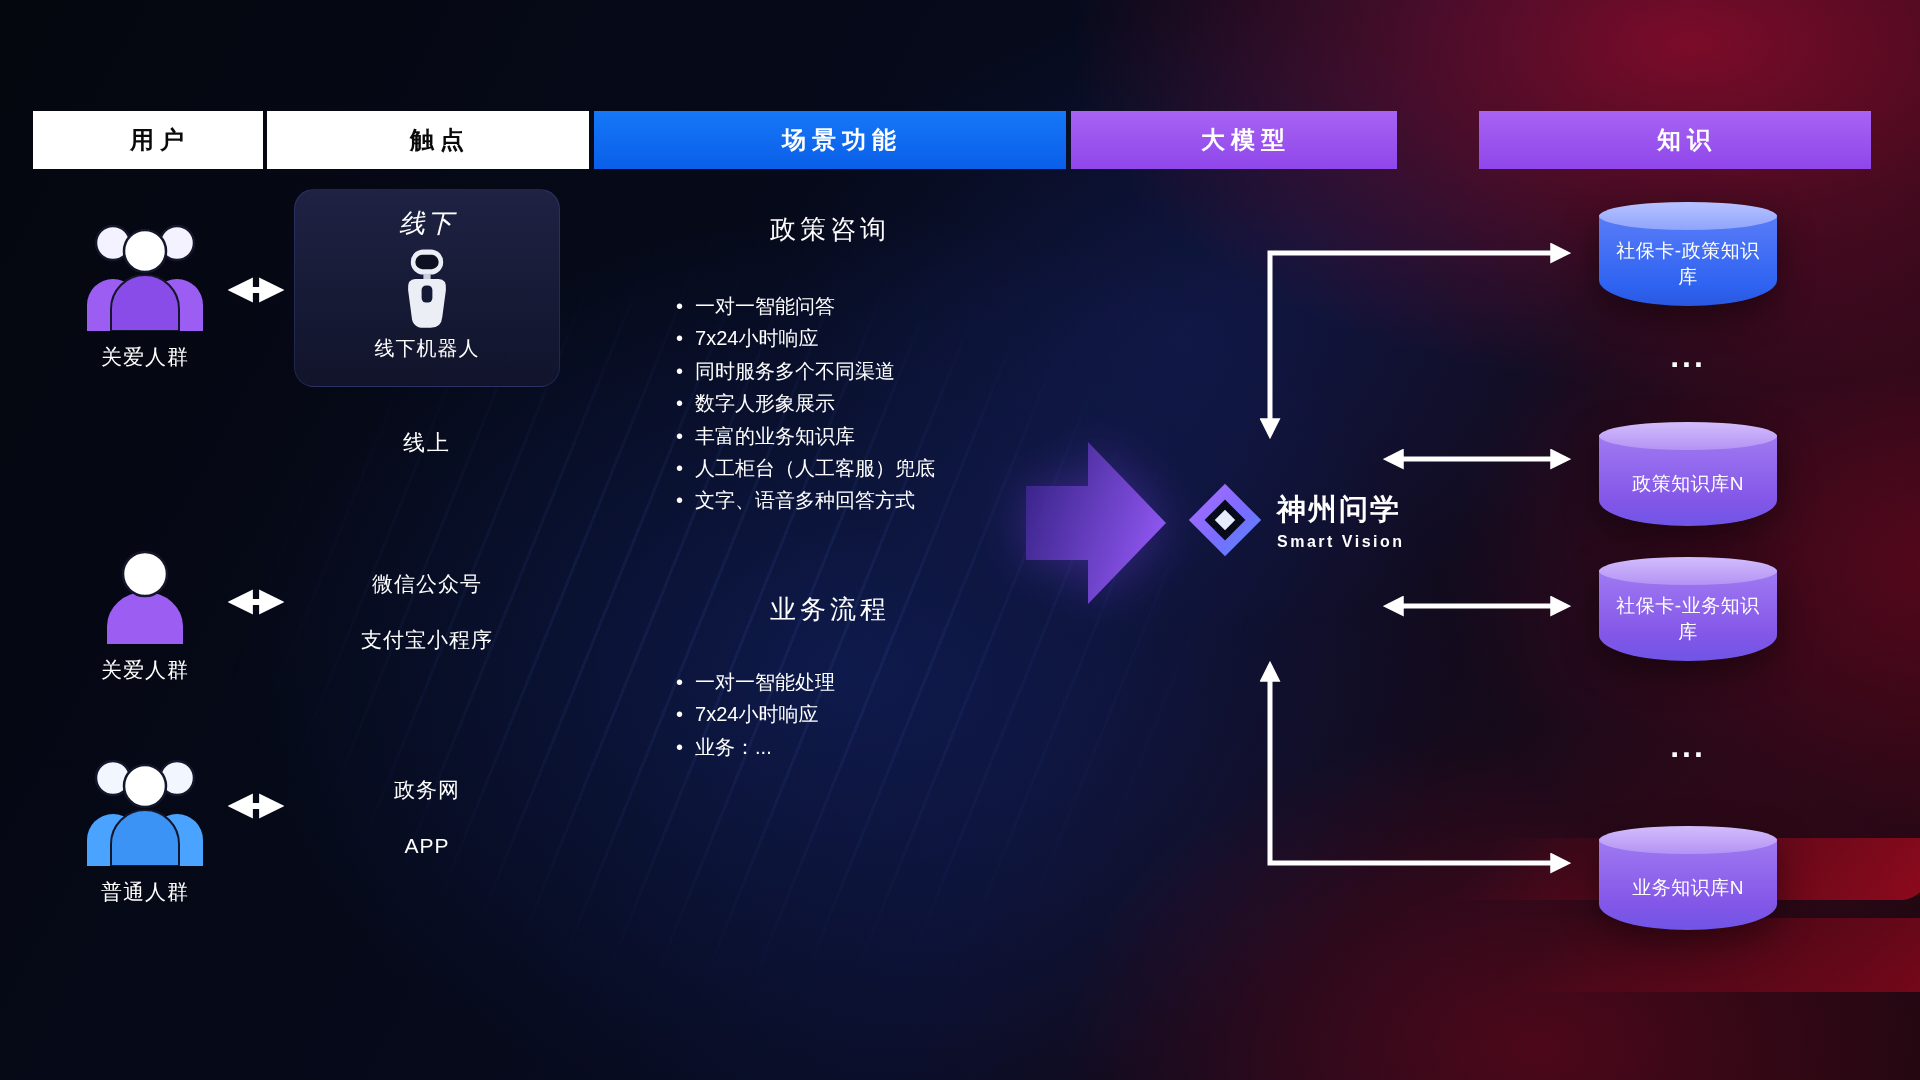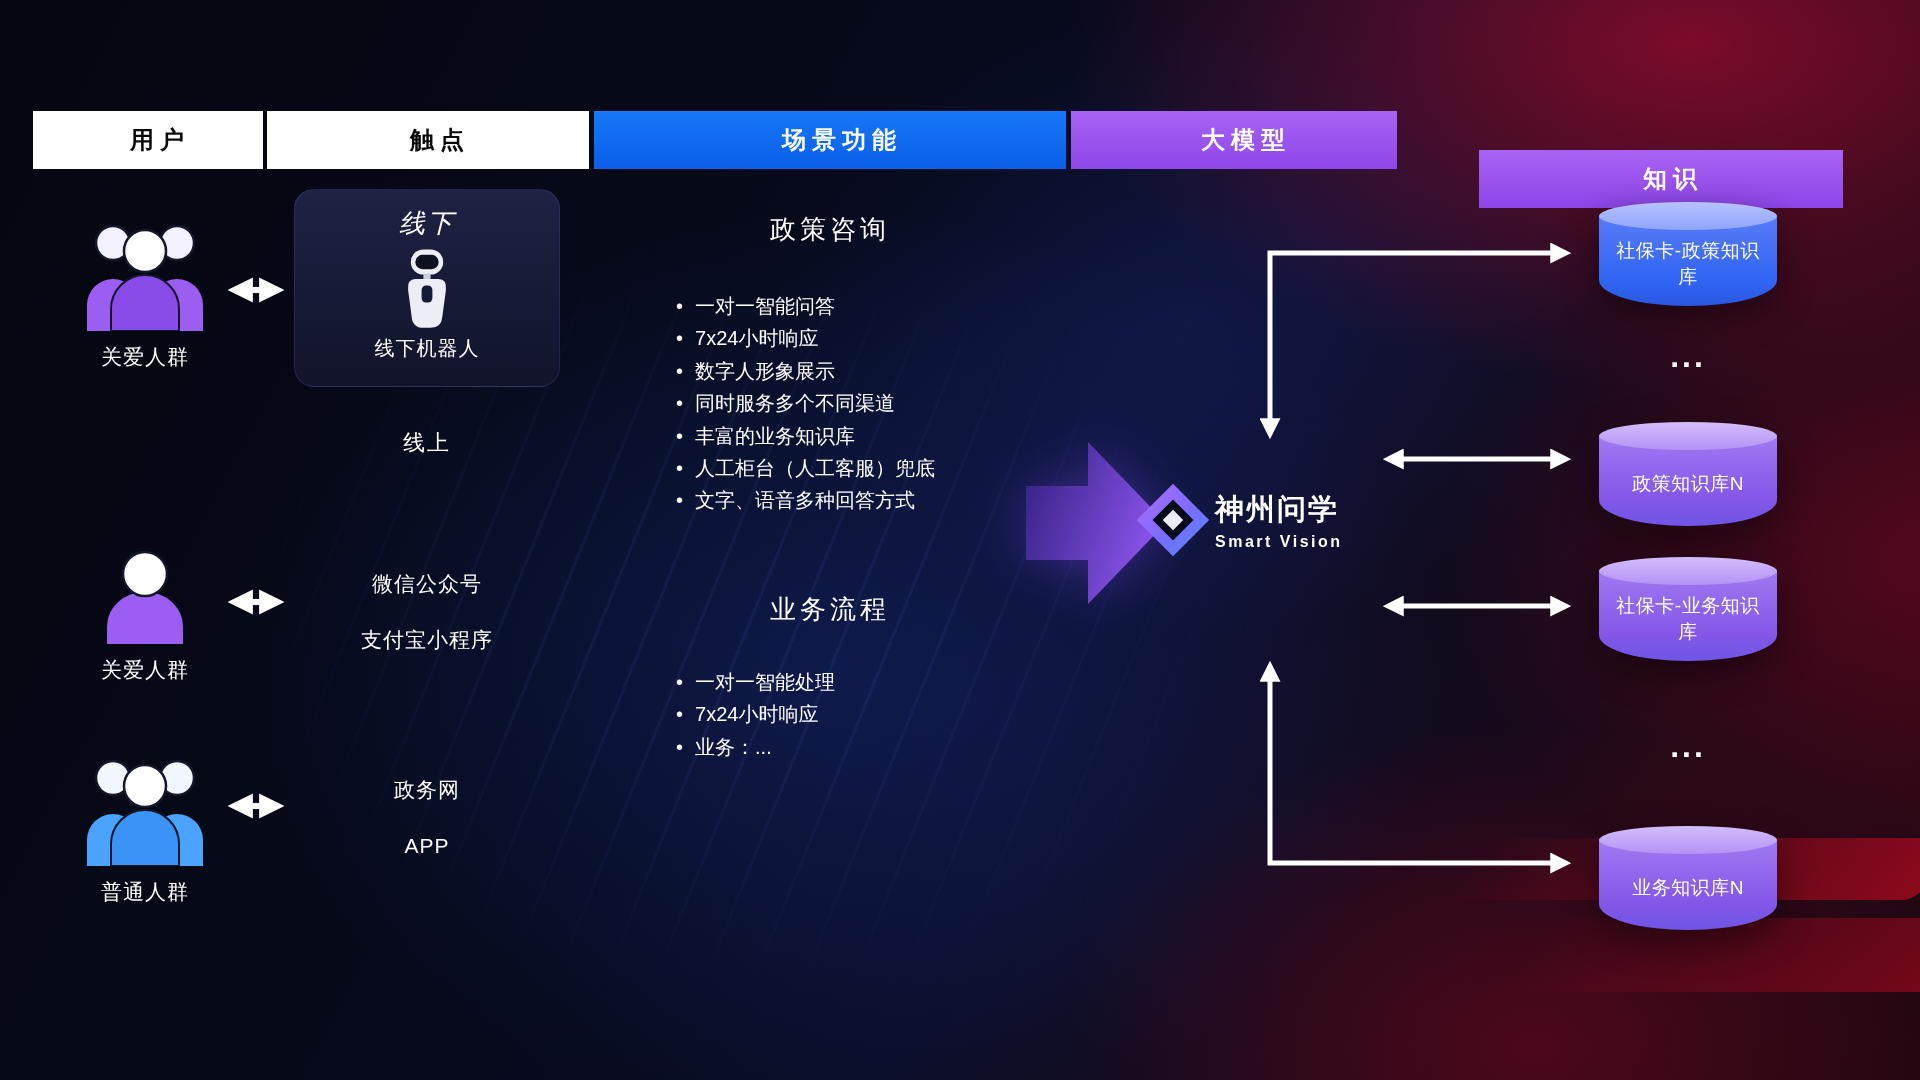--- a/index.html
+++ b/index.html
@@ -41,21 +41,21 @@
     font-size: 24px; font-weight: 700; letter-spacing: 6px; padding-left: 24px;
     box-sizing: border-box;
   }
   .hdr.white  { background: #ffffff; color: #0a0a0a; }
   .hdr.blue   { background: linear-gradient(180deg, #1677f8, #0a5fe8); color: #fff; }
   .hdr.purple { background: linear-gradient(180deg, #a763f3, #8f46ea); color: #fff; }
   .hdr-users    { left: 33px;   width: 230px; }
   .hdr-touch    { left: 267px;  width: 322px; }
   .hdr-scenario { left: 594px;  width: 472px; }
   .hdr-model    { left: 1071px; width: 326px; }
-  .hdr-know     { left: 1479px; width: 364px; margin-top: 39px; }
+  .hdr-know     { left: 1479px; width: 392px; }
 
   
   .user-block { position: absolute; text-align: center; }
   .user-label { margin-top: 8px; font-size: 21px; letter-spacing: 1px; }
 
   
   .offline-box {
     position: absolute; left: 294px; top: 189px; width: 266px; height: 198px;
     background: linear-gradient(180deg, rgba(33,37,72,.92), rgba(18,21,44,.92));
     border: 1px solid rgba(120,130,255,.16);
@@ -83,21 +83,21 @@
   ul.bullets { position: absolute; left: 676px; width: 490px; margin: 0; padding: 0; list-style: none; }
   .bl-policy   { top: 290px; }
   .bl-business { top: 666px; }
   ul.bullets li { line-height: 32.4px; font-size: 20px; white-space: nowrap; }
   ul.bullets li::before { content: "•"; margin-right: 12px; }
 
   
   .big-arrow { position: absolute; left: 1026px; top: 428px; filter: drop-shadow(0 0 26px rgba(130,70,255,.45)); opacity: .9; }
 
   
-  .logo-block { position: absolute; left: 1134px; top: 481px; display: flex; align-items: center; gap: 3px; }
+  .logo-block { position: absolute; left: 1186px; top: 481px; display: flex; align-items: center; gap: 13px; }
   .logo-texts { display: flex; flex-direction: column; }
   .logo-name { font-size: 29px; font-weight: 700; letter-spacing: 2px; }
   .logo-sub  { font-size: 16px; font-weight: 600; letter-spacing: 2.5px; margin-top: 3px; }
 
   
   .cyl { position: absolute; left: 1599px; width: 178px; height: 104px; filter: drop-shadow(0 12px 18px rgba(0,0,0,.45)); }
   .cyl .cyl-body {
     position: absolute; left: 0; right: 0; top: 13px; bottom: 0;
     border-radius: 0 0 50% 50% / 0 0 26px 26px;
   }
@@ -181,22 +181,22 @@
 <div class="channel ch-online">线上</div>
 <div class="channel ch-wechat">微信公众号</div>
 <div class="channel ch-alipay">支付宝小程序</div>
 <div class="channel ch-gov">政务网</div>
 <div class="channel ch-app">APP</div>
 
 <div class="scenario-title st-policy">政策咨询</div>
 <ul class="bullets bl-policy">
   <li>一对一智能问答</li>
   <li>7x24小时响应</li>
+  <li>同时服务多个不同渠道</li>
   <li>数字人形象展示</li>
-  <li>同时服务多个不同渠道</li>
   <li>丰富的业务知识库</li>
   <li>人工柜台（人工客服）兜底</li>
   <li>文字、语音多种回答方式</li>
 </ul>
 
 <div class="scenario-title st-business">业务流程</div>
 <ul class="bullets bl-business">
   <li>一对一智能处理</li>
   <li>7x24小时响应</li>
   <li>业务：...</li>

